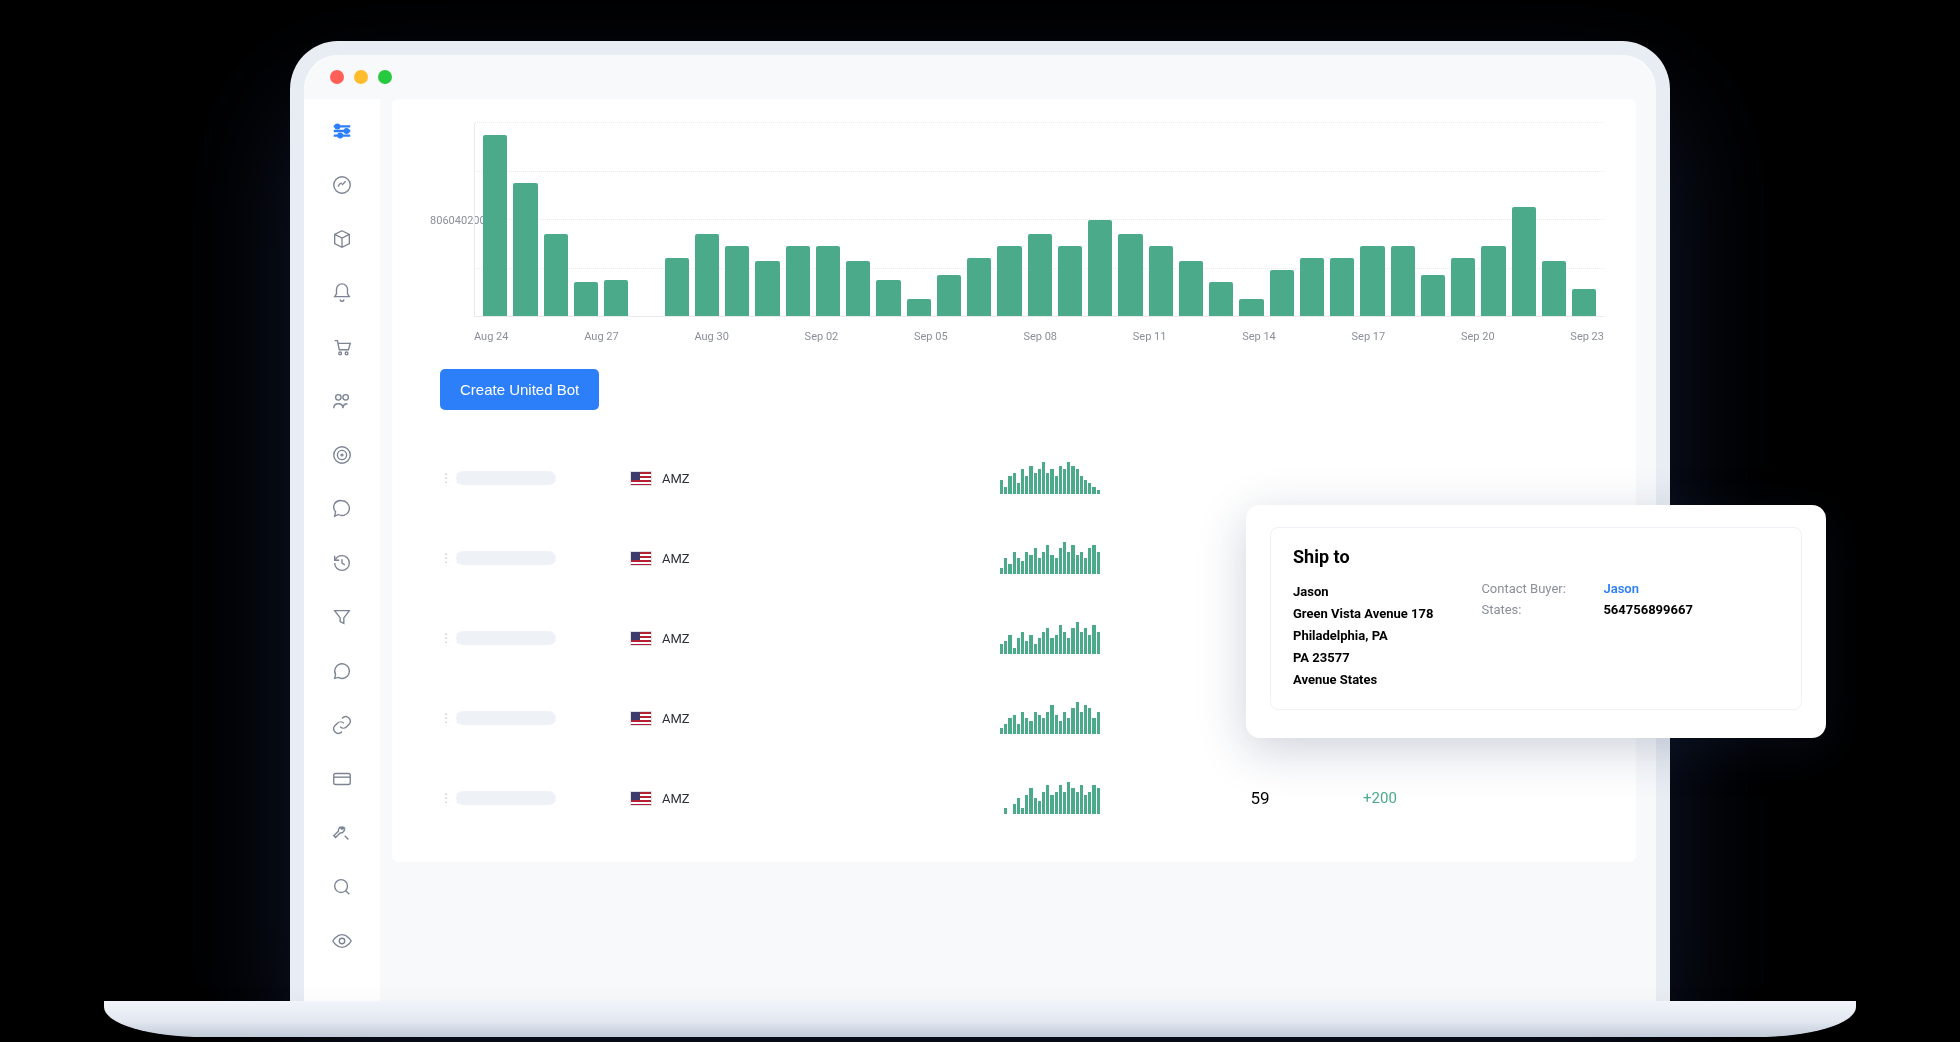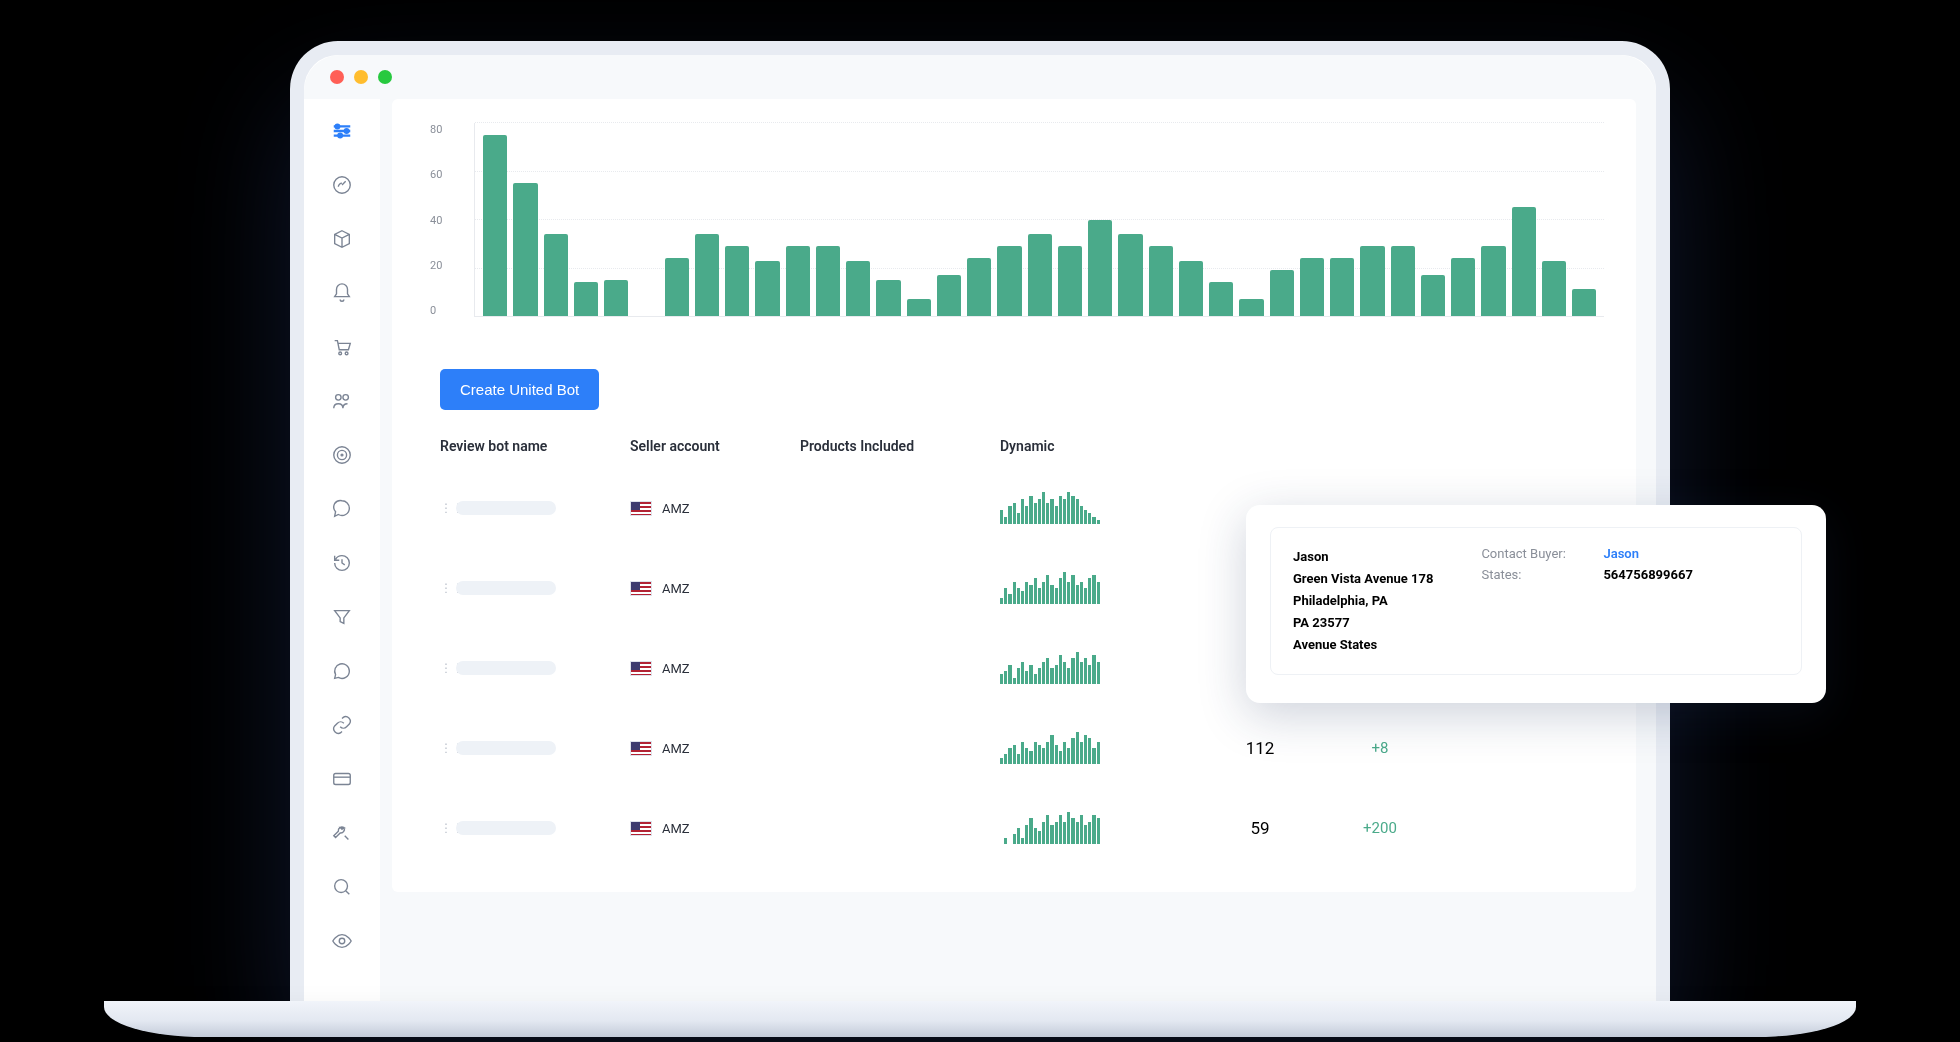--- a/index.html
+++ b/index.html
@@ -89,23 +89,23 @@
 .chart-area {
   position: relative;
   height: 220px;
   margin-bottom: 8px;
 }
 .ylabels {
   position: absolute;
   left: -10px; top: 0; bottom: 26px;
   width: 34px;
   display: flex;
-  flex-direction: column;
+  flex-direction: row;
   justify-content: space-between;
-  align-items: flex-start;
+  align-items: center;
   font-size: 11px;
   color: #8a8f99;
 }
 .plot {
   position: absolute;
   left: 34px; right: 0; top: 0; bottom: 26px;
   border-left: 1px solid #e8eaee;
 }
 .gridline {
   position: absolute;
@@ -416,34 +416,39 @@
                   <div class="bar" style="height: 36.25%;"></div>
                   <div class="bar" style="height: 36.25%;"></div>
                   <div class="bar" style="height: 21.25%;"></div>
                   <div class="bar" style="height: 30%;"></div>
                   <div class="bar" style="height: 36.25%;"></div>
                   <div class="bar" style="height: 56.25%;"></div>
                   <div class="bar" style="height: 28.75%;"></div>
                   <div class="bar" style="height: 13.75%;"></div>
                 </div>
             </div>
+            <div class="xlabels" id="xlabels">
+                <span>Aug 24</span>
+                <span>Aug 27</span>
+                <span>Aug 30</span>
+                <span>Sep 02</span>
+                <span>Sep 05</span>
+                <span>Sep 08</span>
+                <span>Sep 11</span>
+                <span>Sep 14</span>
+                <span>Sep 17</span>
+                <span>Sep 20</span>
+                <span>Sep 23</span>
+              </div>
           </div>
 
           <button class="create-btn">Create United Bot</button>
 
           
           <div class="table">
-            <div class="table-header">
-              <div>Review bot name</div>
-              <div>Seller account</div>
-              <div>Products Included</div>
-              <div>Dynamic</div>
-              <div></div>
-                <div></div>
-            </div>
             <div id="table-body">
                 <div class="table-row">
                   <div class="name-cell">
                     <span class="drag-handle">⋮⋮</span>
                     <span class="skeleton"></span>
                   </div>
                   <div class="seller-cell">
                     <span class="flag"></span>
                     <span>AMZ</span>
                   </div>
@@ -645,20 +650,21 @@
                 </div>
               </div>
           </div>
         </div>
       </div>
     </div>
   </div>
 
   <div class="popup">
     <div class="ship-card">
+      <div class="ship-title">Ship to</div>
       <div class="ship-grid">
         <div class="ship-left">
           <div><strong>Jason</strong></div>
           <div><strong>Green Vista Avenue 178</strong></div>
           <div><strong>Philadelphia, PA</strong></div>
           <div><strong>PA 23577</strong></div>
           <div><strong>Avenue States</strong></div>
         </div>
         <div class="ship-right">
           <div class="ship-row">

